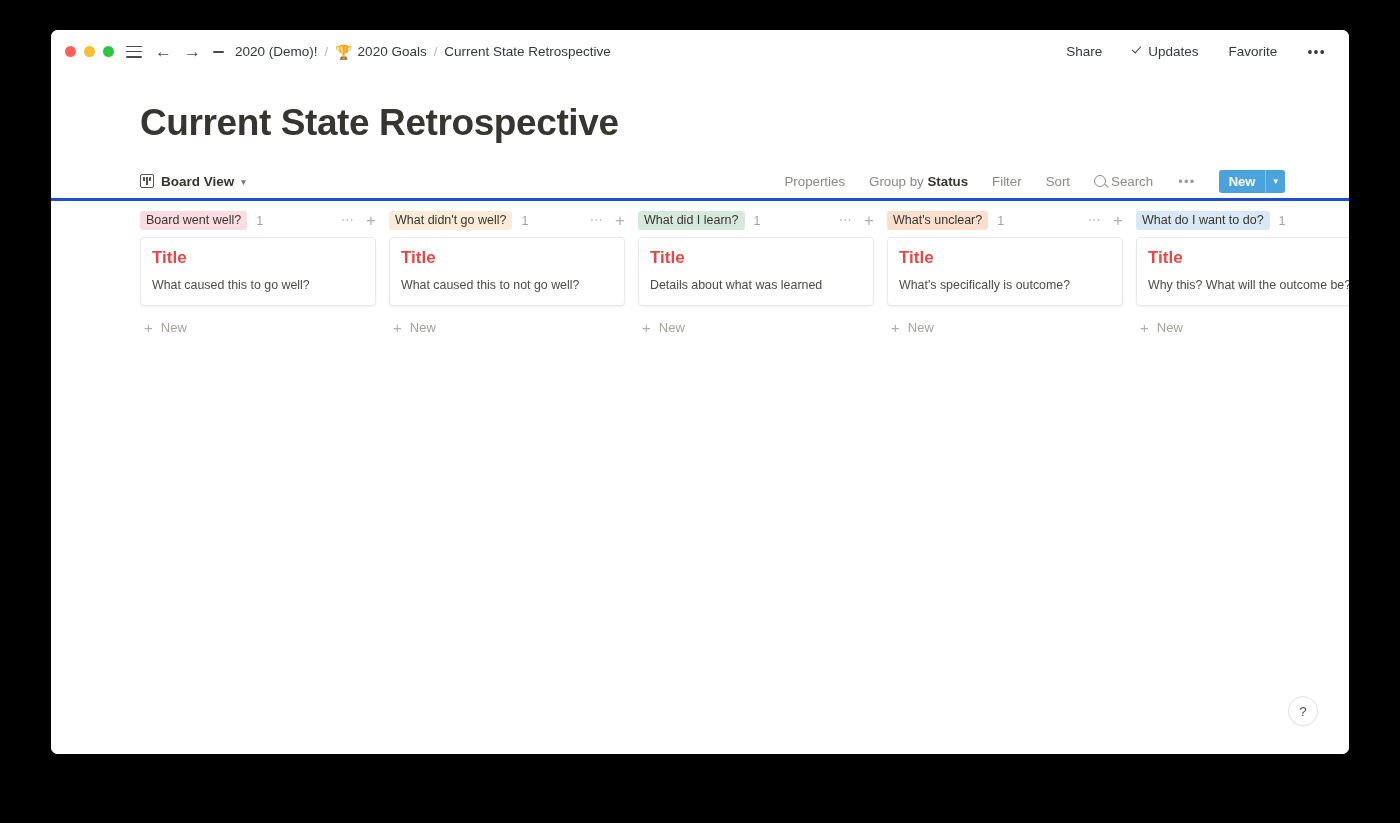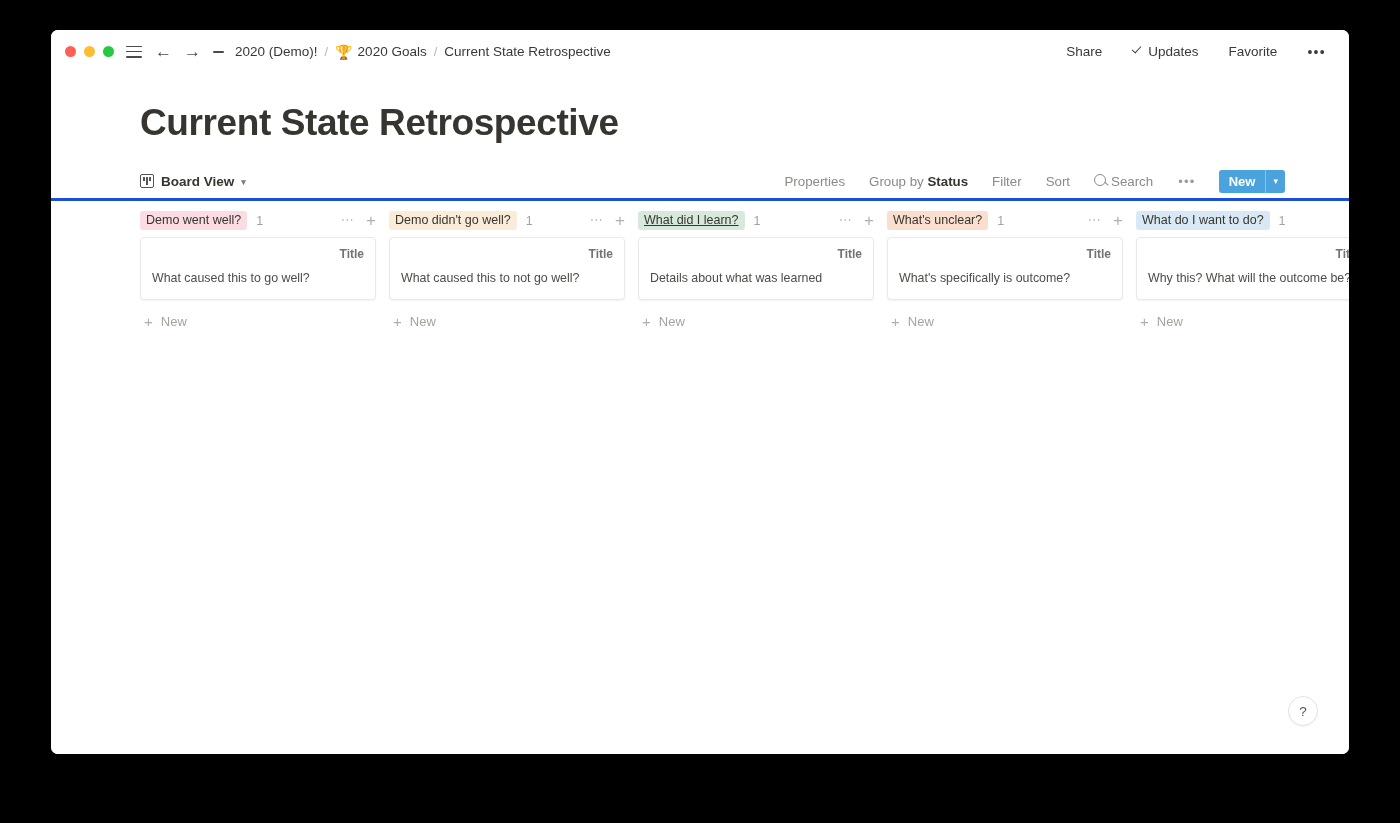--- a/index.html
+++ b/index.html
@@ -229,21 +229,21 @@
   }
   .tr-item {
     padding: 4px 8px;
     cursor: pointer;
     white-space: nowrap;
   }
   .group-by { color: #8b8a86; }
   .group-by b { color: #37352f; }
   .search-item {
     display: inline-flex;
-    align-items: flex-start;
+    align-items: center;
     gap: 5px;
   }
   .mag {
     width: 10px;
     height: 10px;
     border: 1.3px solid #8b8a86;
     border-radius: 50%;
     position: relative;
     display: inline-block;
   }
@@ -358,26 +358,25 @@
     background: #ffffff;
     border: 1px solid #e9e9e7;
     border-radius: 4px;
     box-shadow: 0 1px 2px rgba(15,15,15,0.06);
     padding: 9px 11px 12px;
     box-sizing: border-box;
     cursor: pointer;
     min-height: 59px;
   }
   .card-title {
-    font-size: 12px;
+    font-size: 17px;
     font-weight: bold;
-    color: #737373;
+    color: #ef4444;
     line-height: 1.3;
     margin-bottom: 8px;
-    text-align: right;
   }
   .card-sub {
     font-size: 12.4px;
     color: #4e4c47;
     line-height: 1.35;
     white-space: nowrap;
   }
 
   .new-row {
     display: flex;
@@ -487,59 +486,59 @@
             <span class="divider"></span>
             <span class="caret">▾</span>
           </span>
         </div>
       </div>
 
       <div class="board">
 
         <div class="column">
           <div class="col-header">
-            <span class="tag" style="background-color: rgb(250, 220, 226);">Demo went well?</span>
+            <span class="tag" style="background-color: rgb(250, 220, 226);">Board went well?</span>
             <span class="col-count">1</span>
             <span class="col-actions">
               <span class="col-dots">⋯</span>
               <span class="col-plus">+</span>
             </span>
           </div>
           <div class="card">
             <div class="card-title">Title</div>
             <div class="card-sub">What caused this to go well?</div>
           </div>
           <div class="new-row">
             <span class="plus">+</span>
             <span>New</span>
           </div>
         </div>
 
         <div class="column">
           <div class="col-header">
-            <span class="tag" style="background-color: rgb(250, 236, 217);">Demo didn't go well?</span>
+            <span class="tag" style="background-color: rgb(250, 236, 217);">What didn't go well?</span>
             <span class="col-count">1</span>
             <span class="col-actions">
               <span class="col-dots">⋯</span>
               <span class="col-plus">+</span>
             </span>
           </div>
           <div class="card">
             <div class="card-title">Title</div>
             <div class="card-sub">What caused this to not go well?</div>
           </div>
           <div class="new-row">
             <span class="plus">+</span>
             <span>New</span>
           </div>
         </div>
 
         <div class="column">
           <div class="col-header">
-            <span class="tag" style="background-color: rgb(215, 233, 221); text-decoration: underline;">What did I learn?</span>
+            <span class="tag" style="background-color: rgb(215, 233, 221);">What did I learn?</span>
             <span class="col-count">1</span>
             <span class="col-actions">
               <span class="col-dots">⋯</span>
               <span class="col-plus">+</span>
             </span>
           </div>
           <div class="card">
             <div class="card-title">Title</div>
             <div class="card-sub">Details about what was learned</div>
           </div>

